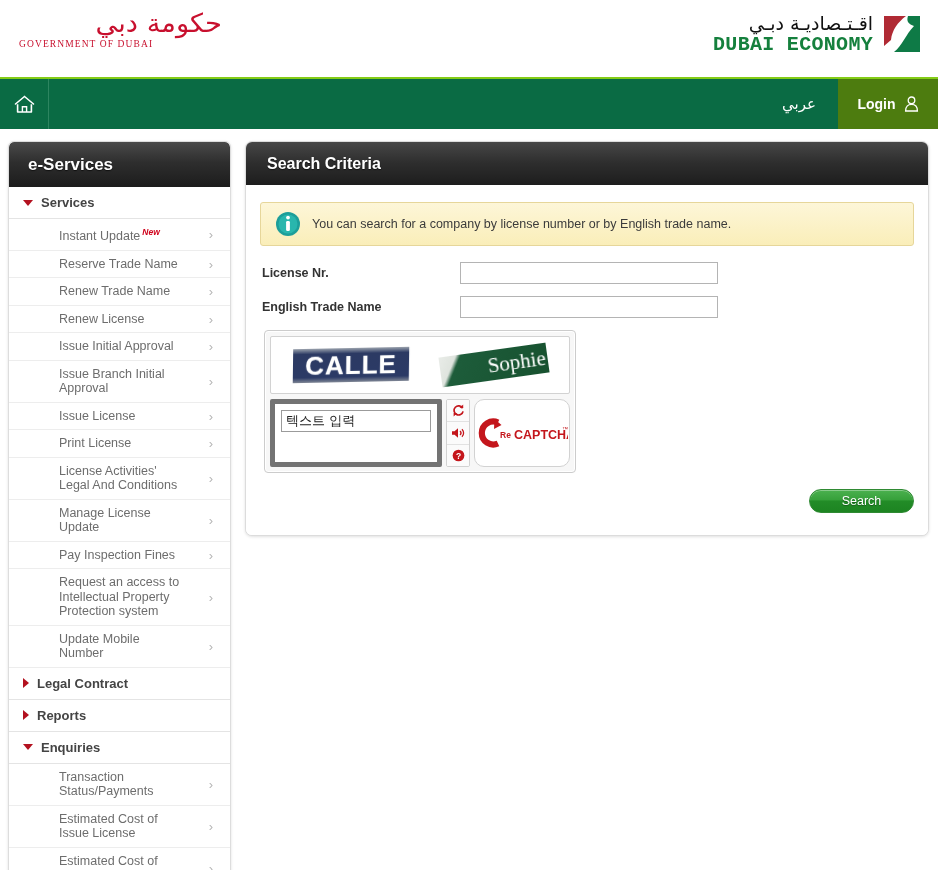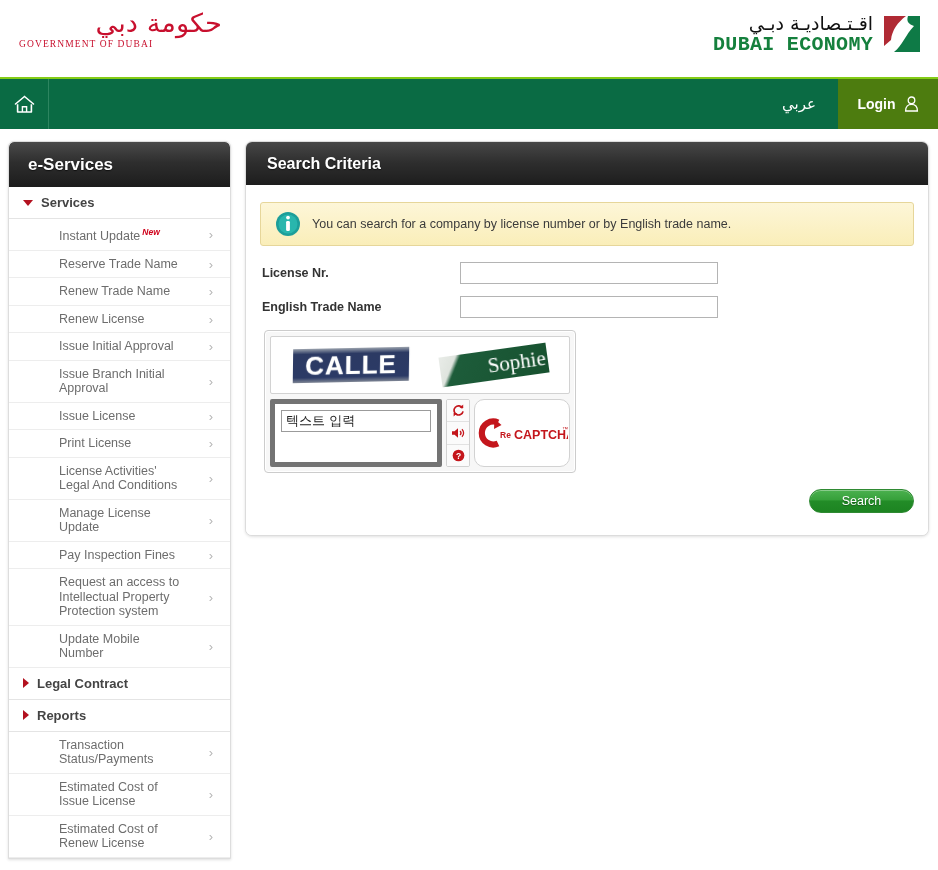--- a/index.html
+++ b/index.html
@@ -482,20 +482,24 @@
     <div class="sec-head">
       <span class="tri-right"></span>
       <span class="sec-label">Legal Contract</span>
     </div>
 
     <div class="sec-head">
       <span class="tri-right"></span>
       <span class="sec-label">Reports</span>
     </div>
 
+    <div class="sec-head">
+      <span class="tri-down"></span>
+      <span class="sec-label">Enquiries</span>
+    </div>
 
     <div class="nav-item">
       <span class="ni-label">Transaction Status/Payments</span>
       <span class="chev">›</span>
     </div>
     <div class="nav-item">
       <span class="ni-label">Estimated Cost of Issue License</span>
       <span class="chev">›</span>
     </div>
     <div class="nav-item">

